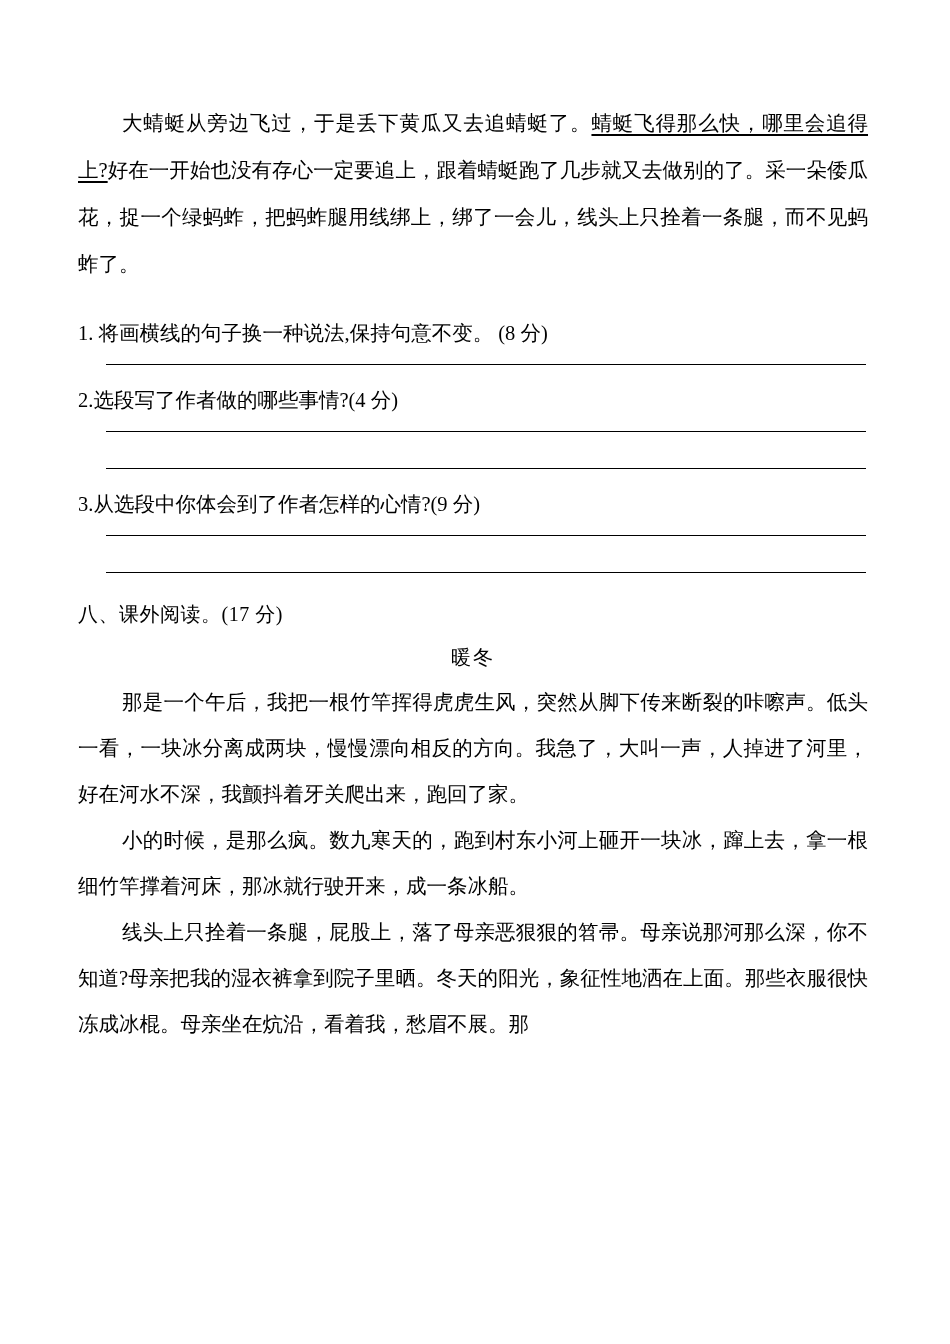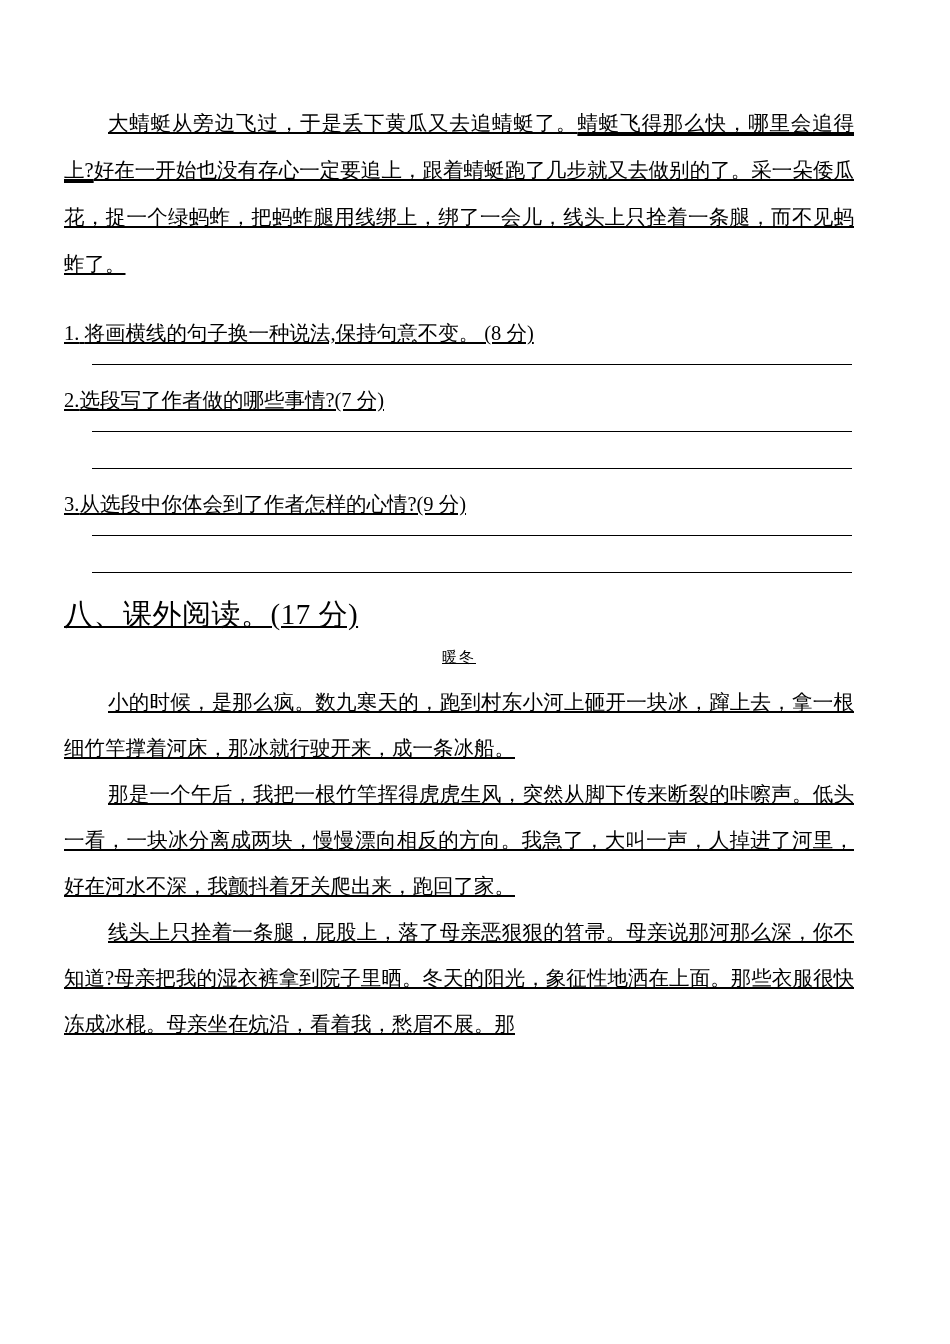--- a/index.html
+++ b/index.html
@@ -18,24 +18,23 @@
   .page {
     position: absolute;
     left: 0;
     top: 0;
     width: 950px;
     height: 1344px;
     padding: 0;
   }
   .content {
     position: absolute;
-    left: 64px;
+    left: 78px;
     top: 100px;
     width: 790px;
-    text-decoration: underline;
   }
 
   
   .para {
     font-size: 20.5px;
     line-height: 47px;
     text-align: justify;
     text-justify: inter-ideograph;
     margin: 0;
   }
@@ -70,28 +69,28 @@
     height: 0;
     margin-bottom: 36px;
     width: 760px;
   }
   .rule:last-child {
     margin-bottom: 0;
   }
 
   
   .section-heading {
-    font-size: 29px;
+    font-size: 20px;
     line-height: 34px;
     margin: 0;
     letter-spacing: 0.5px;
   }
 
   .passage-title {
-    font-size: 15px;
+    font-size: 20px;
     text-align: center;
     margin: 0;
     line-height: 44px;
     letter-spacing: 2px;
   }
 
   .passage {
     margin-top: 4px;
   }
   .passage .para {
@@ -108,40 +107,40 @@
     <p class="para indent"><span>大蜻蜓从旁边飞过，于是丢下黄瓜又去追蜻蜓了。</span><span class="underline-seg">蜻蜓飞得那么快，哪里会追得上?</span><span>好在一开始也没有存心一定要追上，跟着蜻蜓跑了几步就又去做别的了。采一朵倭瓜花，捉一个绿蚂蚱，把蚂蚱腿用线绑上，绑了一会儿，线头上只拴着一条腿，而不见蚂蚱了。</span></p>
 
     <div class="q-block first">
       <p class="question"><span>1.</span> <span>将画横线的句子换一种说法,保持句意不变。  (8 分)</span></p>
       <div class="answer-lines">
         <div class="rule"></div>
       </div>
     </div>
 
     <div class="q-block">
-      <p class="question"><span>2.</span><span>选段写了作者做的哪些事情?(7 分)</span></p>
+      <p class="question"><span>2.</span><span>选段写了作者做的哪些事情?(4 分)</span></p>
       <div class="answer-lines">
         <div class="rule"></div>
         <div class="rule"></div>
       </div>
     </div>
 
     <div class="q-block">
       <p class="question"><span>3.</span><span>从选段中你体会到了作者怎样的心情?(9 分)</span></p>
       <div class="answer-lines">
         <div class="rule"></div>
         <div class="rule"></div>
       </div>
     </div>
 
     <div class="spacer-24"></div>
 
     <p class="section-heading">八、课外阅读。(17 分)</p>
 
     <div class="passage">
       <p class="passage-title">暖冬</p>
+      <p class="para indent">那是一个午后，我把一根竹竿挥得虎虎生风，突然从脚下传来断裂的咔嚓声。低头一看，一块冰分离成两块，慢慢漂向相反的方向。我急了，大叫一声，人掉进了河里，好在河水不深，我颤抖着牙关爬出来，跑回了家。</p>
       <p class="para indent">小的时候，是那么疯。数九寒天的，跑到村东小河上砸开一块冰，蹿上去，拿一根细竹竿撑着河床，那冰就行驶开来，成一条冰船。</p>
-      <p class="para indent">那是一个午后，我把一根竹竿挥得虎虎生风，突然从脚下传来断裂的咔嚓声。低头一看，一块冰分离成两块，慢慢漂向相反的方向。我急了，大叫一声，人掉进了河里，好在河水不深，我颤抖着牙关爬出来，跑回了家。</p>
       <p class="para indent">线头上只拴着一条腿，屁股上，落了母亲恶狠狠的笤帚。母亲说那河那么深，你不知道?母亲把我的湿衣裤拿到院子里晒。冬天的阳光，象征性地洒在上面。那些衣服很快冻成冰棍。母亲坐在炕沿，看着我，愁眉不展。那</p>
     </div>
 
   </div>
 </div>
 
 </body></html>

